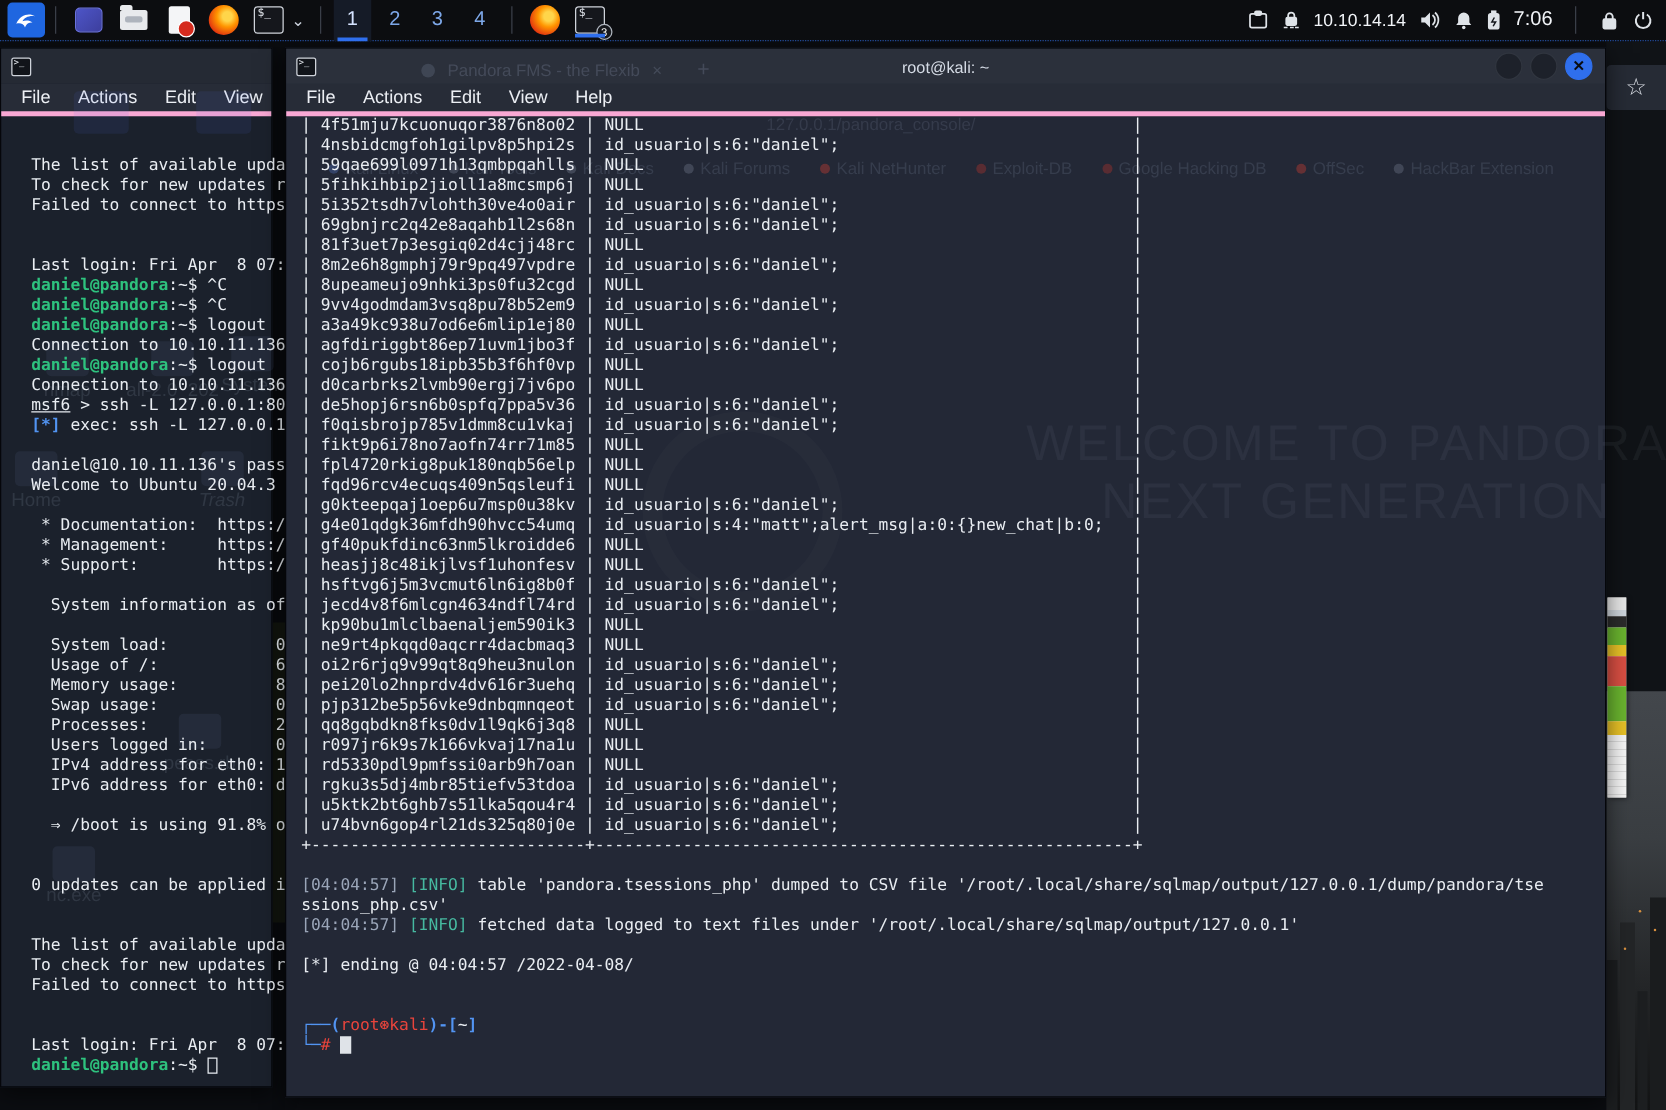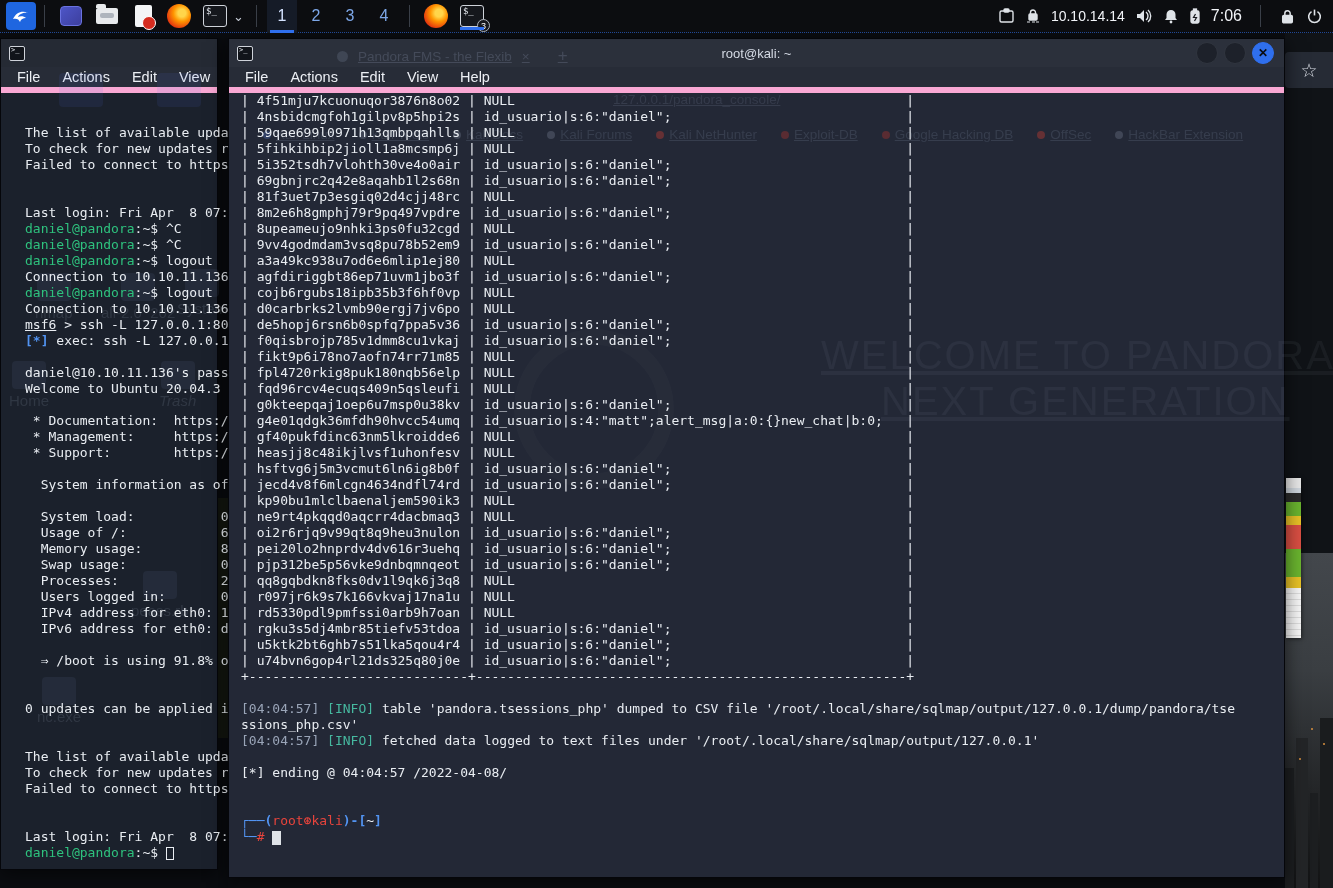--- a/index.html
+++ b/index.html
@@ -53,28 +53,28 @@
   .titlebar .mini-term { width:16px; height:15px; background:#11141a; border:1px solid #cfd3da;
               border-radius:2px; color:#e8ecf2; font-size:7px; line-height:7px; padding:0 1px;
               font-family:"DejaVu Sans Mono",monospace; }
   .title-txt { position:absolute; left:0; right:0; text-align:center; color:#d4dae4;
                font-size:13px; pointer-events:none; }
   .win-btns { position:absolute; right:10px; top:3px; display:flex; gap:6px; }
   .wbtn { width:22px; height:22px; border-radius:50%; background:#1d212a; border:1px solid #30353f; }
   .wbtn.close { background:#2f6fed; border-color:#2f6fed; color:#0a0c10; font-size:12px;
                 font-weight:bold; display:flex; align-items:center; justify-content:center; }
   .menubar { height:26px; background:#272c37; display:flex; align-items:center; gap:22px;
-             padding-left:16px; border-bottom:6px solid #f9a8d4; }
+             padding-left:16px; border-bottom:4px solid #f9a8d4; }
   .menubar span { color:#eceff4; font-size:14.5px; }
 
   
   .term-body { position:relative; font-family:"DejaVu Sans Mono",monospace; font-size:13px; }
   .tline { height:16px; line-height:16px; white-space:pre; position:relative; z-index:3; }
   .c-w  { color:#e9edf2; }
-  .c-g  { color:#2ec27e; font-weight:normal; }
+  .c-g  { color:#2ec27e; font-weight:bold; }
   .c-b  { color:#5294f2; font-weight:bold; }
   .c-r  { color:#e8443c; }
   .c-rb { color:#e8443c; font-weight:normal; }
   .c-u  { color:#e9edf2; text-decoration:underline; }
   .c-dim{ color:#9aa5b8; }
   .c-inf{ color:#46b9a0; }
   .c-curh { display:inline-block; width:8px; height:13px; border:1px solid #e9edf2;
             vertical-align:middle; }
   .c-curb { display:inline-block; width:9px; height:14px; background:#dfe3e8;
             vertical-align:middle; }
@@ -83,21 +83,21 @@
   #left-term { left:0; top:38px; width:218px; height:832px; background:#1b212c; }
   #left-term .titlebar { background:#252a34; }
   #left-term .term-body { padding-left:24px; }
 
   
   #main-term { left:228px; top:38px; width:1057px; height:840px; z-index:20; }
   #main-term .term-body { padding-left:12px; }
 
   
   .ghost { position:absolute; color:rgba(125,135,158,.22); font-size:13.5px; z-index:1;
-           white-space:nowrap;text-decoration:underline; }
+           white-space:nowrap; }
   .ghost-tab { top:7px; left:108px; display:flex; gap:10px; align-items:center;
                color:rgba(125,135,158,.30); }
   .ghost-url { top:53px; left:384px; color:rgba(125,135,158,.20); }
   .ghost-bm  { top:88px; left:34px; display:flex; gap:24px; }
   .bm-dot { display:inline-block; width:8px; height:8px; border-radius:50%; margin-right:5px; }
   .ghost-hero { font-size:40px; font-weight:200; letter-spacing:2px;
                 color:rgba(195,210,232,.055); }
   .ghost-ring { position:absolute; width:160px; height:160px; border-radius:50%;
                 border:16px solid rgba(255,255,255,.02); left:285px; top:290px; z-index:1; }
 

